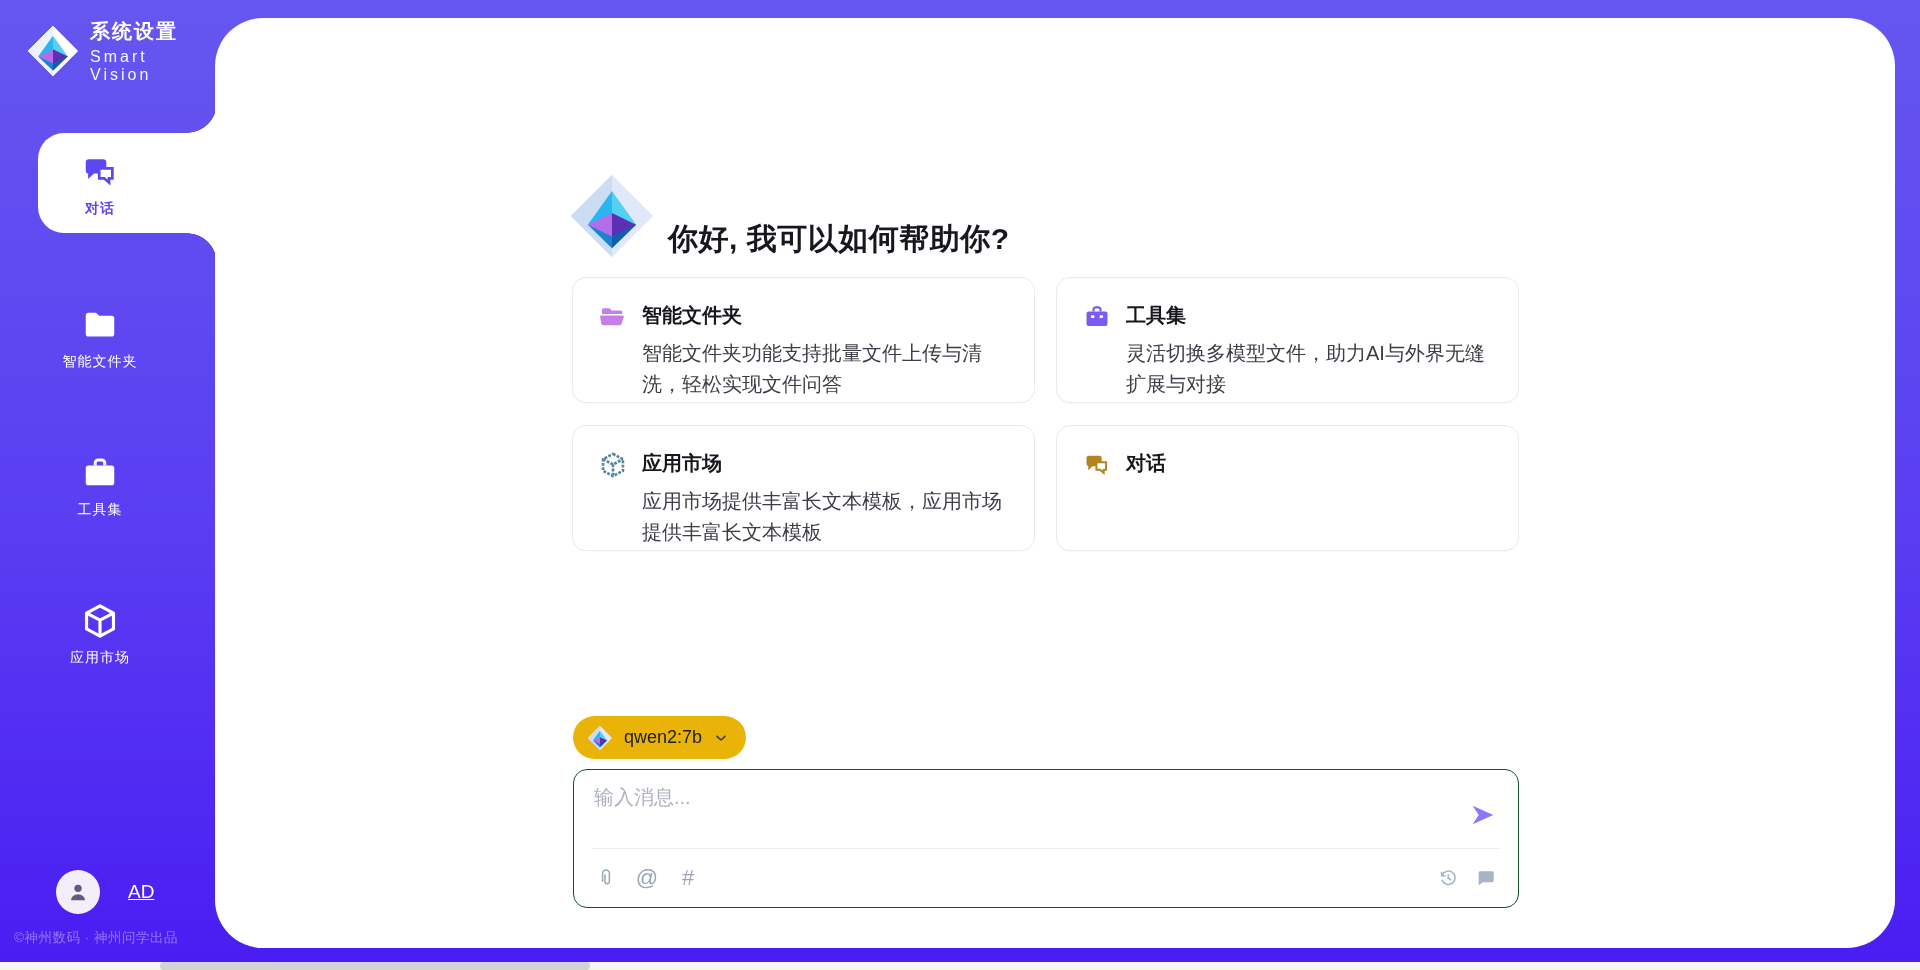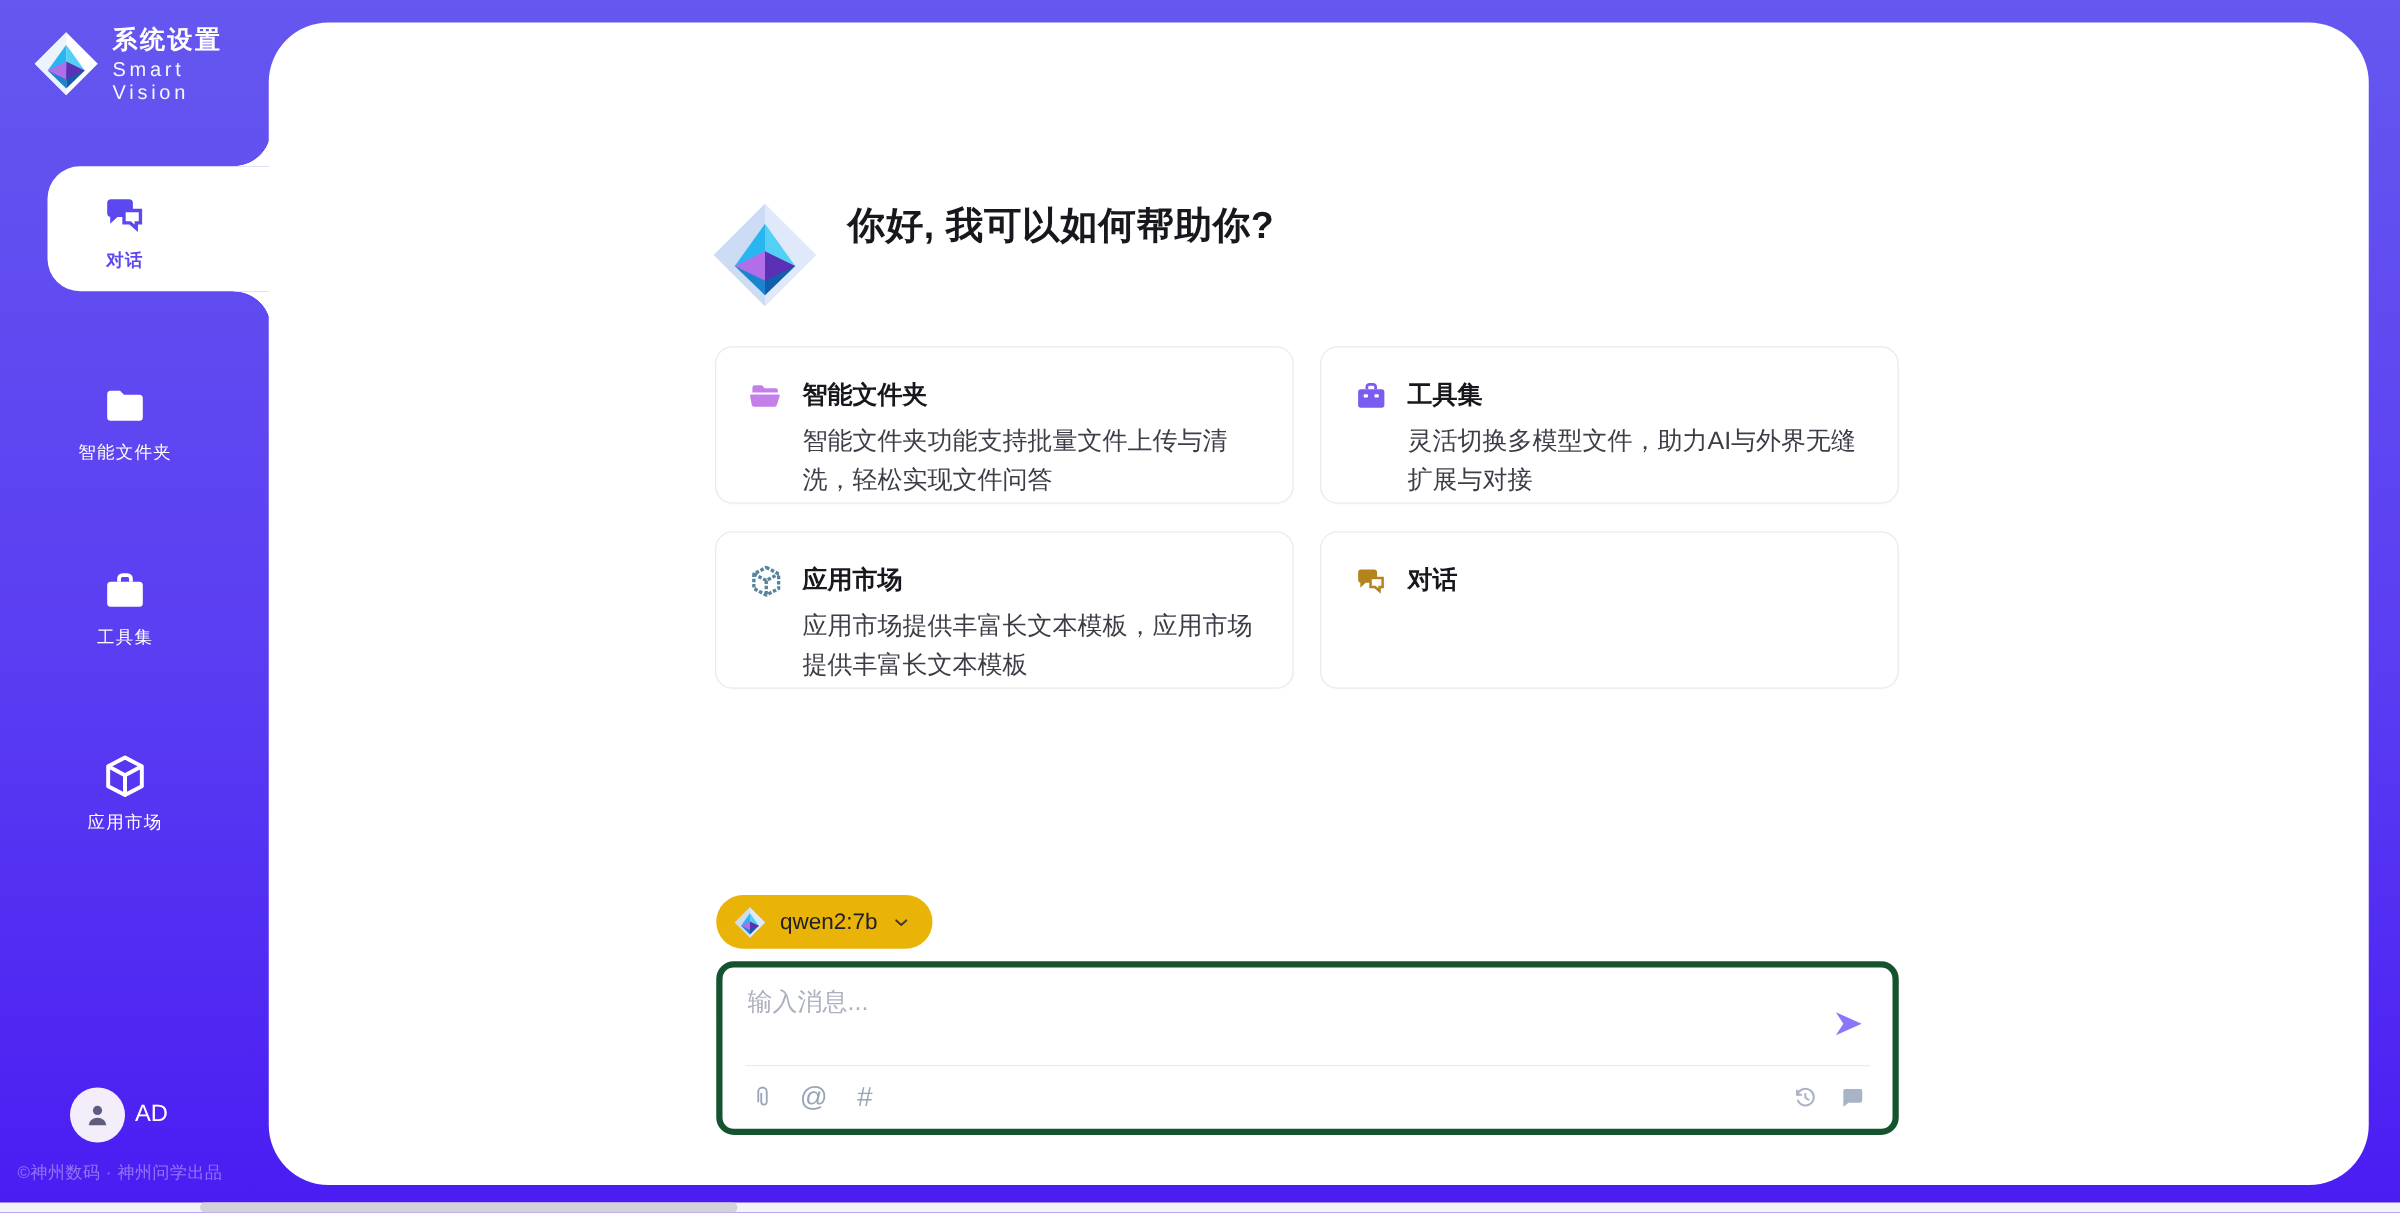--- a/index.html
+++ b/index.html
@@ -42,33 +42,33 @@
     content:""; position:absolute; right:0; top:-30px; width:30px; height:30px;
     background: radial-gradient(circle at 0 0, rgba(0,0,0,0) 29.5px, #fff 30px);
   }
   .nav-active-tab::after {
     content:""; position:absolute; right:0; bottom:-30px; width:30px; height:30px;
     background: radial-gradient(circle at 0 100%, rgba(0,0,0,0) 29.5px, #fff 30px);
   }
   .nav-item.active { color:#5b48f0; z-index:2; }
   .nav-item.active .nav-label { font-weight:600; }
 
-  .user-row { position:absolute; left:56px; top:870px; display:flex; align-items:center; gap:8px; }
+  .user-row { position:absolute; left:56px; top:870px; display:flex; align-items:center; gap:28px;text-decoration:underline; }
   .avatar {
     width:44px; height:44px; border-radius:50%; background:#f4eefb;
     display:flex; align-items:center; justify-content:center;
   }
   .user-name { font-size:19px; font-weight:500; color:#fff; }
   .sidebar-footer {
     position:absolute; left:14px; top:929px; width:200px;
     font-size:13.5px; color:rgba(255,255,255,0.38); letter-spacing:.5px; white-space:nowrap;
   }
 
   
-  .greeting { position:absolute; left:568px; top:160px; display:flex; align-items:flex-start; gap:22px; }
+  .greeting { position:absolute; left:568px; top:172px; display:flex; align-items:flex-end; gap:12px; }
   .greeting-title { font-size:30px; font-weight:800; color:#17171d; letter-spacing:.5px; }
 
   
   .cards {
     position:absolute; left:572px; top:277px; width:947px;
     display:grid; grid-template-columns:463px 463px; column-gap:21px; row-gap:22px;
   }
   .card {
     height:126px; background:#fff; border:1px solid #e9e9f1; border-radius:14px;
     padding:24px 26px 0 26px; display:flex; gap:15px; cursor:pointer;
@@ -81,21 +81,21 @@
   
   .model-pill {
     position:absolute; left:573px; top:716px; height:43px;
     display:inline-flex; align-items:center; gap:11px; padding:0 17px 0 14px;
     background:#eab308; border-radius:22px; cursor:pointer;
   }
   .model-name { font-size:18px; color:#202028; }
 
   .input-box {
     position:absolute; left:573px; top:769px; width:946px; height:139px;
-    background:#fff; border:5px solid #14532d; border-radius:14px;
+    background:#fff; border:1px solid #14532d; border-radius:14px;
   }
   .msg-input {
     position:absolute; left:20px; top:14px; right:70px; height:56px;
     border:none; outline:none; resize:none; font-size:20px; color:#33333c;
     font-family:inherit; background:transparent;
   }
   .msg-input::placeholder { color:#abb1bd; }
   .send-btn { position:absolute; right:22px; top:32px; width:26px; height:26px; cursor:pointer; }
   .input-divider { position:absolute; left:18px; right:18px; top:78px; height:1px; background:#ececf3; }
   .input-toolbar {

